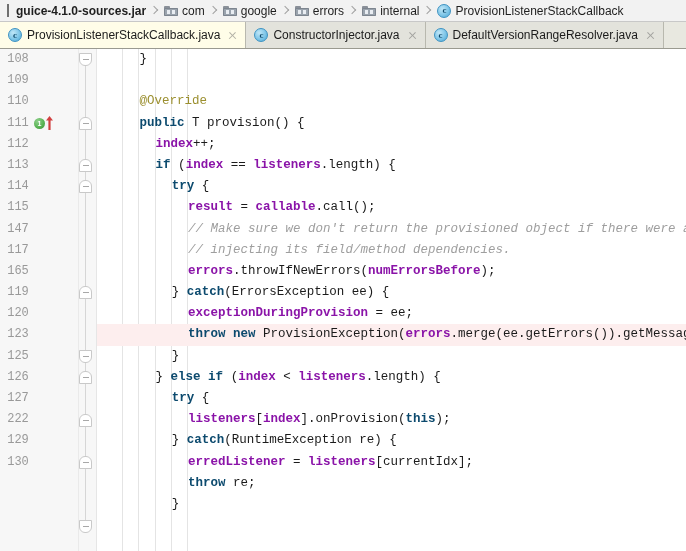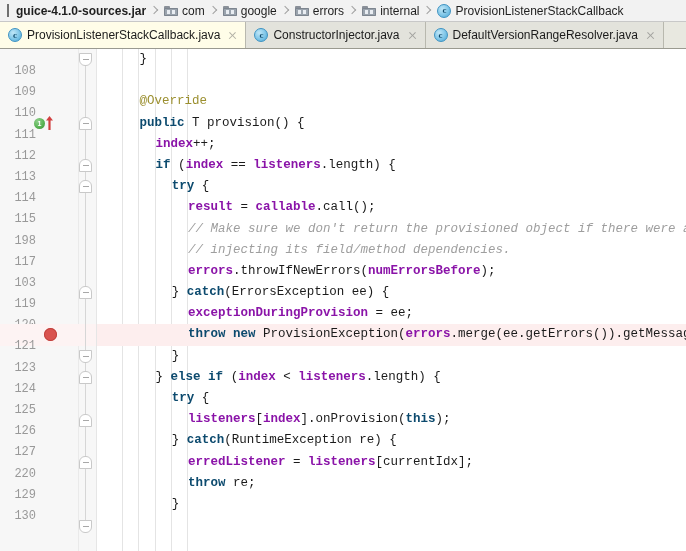--- a/index.html
+++ b/index.html
@@ -179,23 +179,23 @@
     width: 1px;
     background: #eaeaea;
   }
 
   .row {
     height: 21.2px;
     position: relative;
   }
   .ln {
     position: absolute;
-    left: 0; top: 12px;
+    left: 0; top: 0;
     width: 36px;
-    text-align: right;
+    text-align: center;
     font-family: "Liberation Mono", monospace;
     font-size: 12px;
     color: #999999;
     line-height: 21.2px;
   }
   .gutter-hl {
     position: absolute;
     left: 0; right: 0; top: 0;
     height: 21.2px;
     background: #fdf3f3;
@@ -380,56 +380,48 @@
       <div class="row">
         <div class="ln">113</div>
       </div>
       <div class="row">
         <div class="ln">114</div>
       </div>
       <div class="row">
         <div class="ln">115</div>
       </div>
       <div class="row">
-        <div class="ln">198</div>
+        <div class="ln">147</div>
       </div>
       <div class="row">
         <div class="ln">117</div>
       </div>
       <div class="row">
-        <div class="ln">103</div>
+        <div class="ln">165</div>
       </div>
       <div class="row">
         <div class="ln">119</div>
       </div>
       <div class="row">
         <div class="ln">120</div>
       </div>
       <div class="row">
-        <div class="gutter-hl"></div>
-        <div class="ln">121</div>
-        <div class="bp"></div>
-      </div>
-      <div class="row">
         <div class="ln">123</div>
       </div>
       <div class="row">
-        <div class="ln">124</div>
-      </div>
-      <div class="row">
         <div class="ln">125</div>
       </div>
       <div class="row">
         <div class="ln">126</div>
       </div>
       <div class="row">
         <div class="ln">127</div>
       </div>
       <div class="row">
-        <div class="ln">220</div>
+        <div class="ln">222</div>
       </div>
       <div class="row">
         <div class="ln">129</div>
       </div>
       <div class="row">
         <div class="ln">130</div>
       </div>
       <div class="fold-line" style="top: 10.6px; height: 466.4px;"></div>
       <div class="fold end" style="top: 4.1px;"></div>
       <div class="fold start" style="top: 67.7px;"></div>

